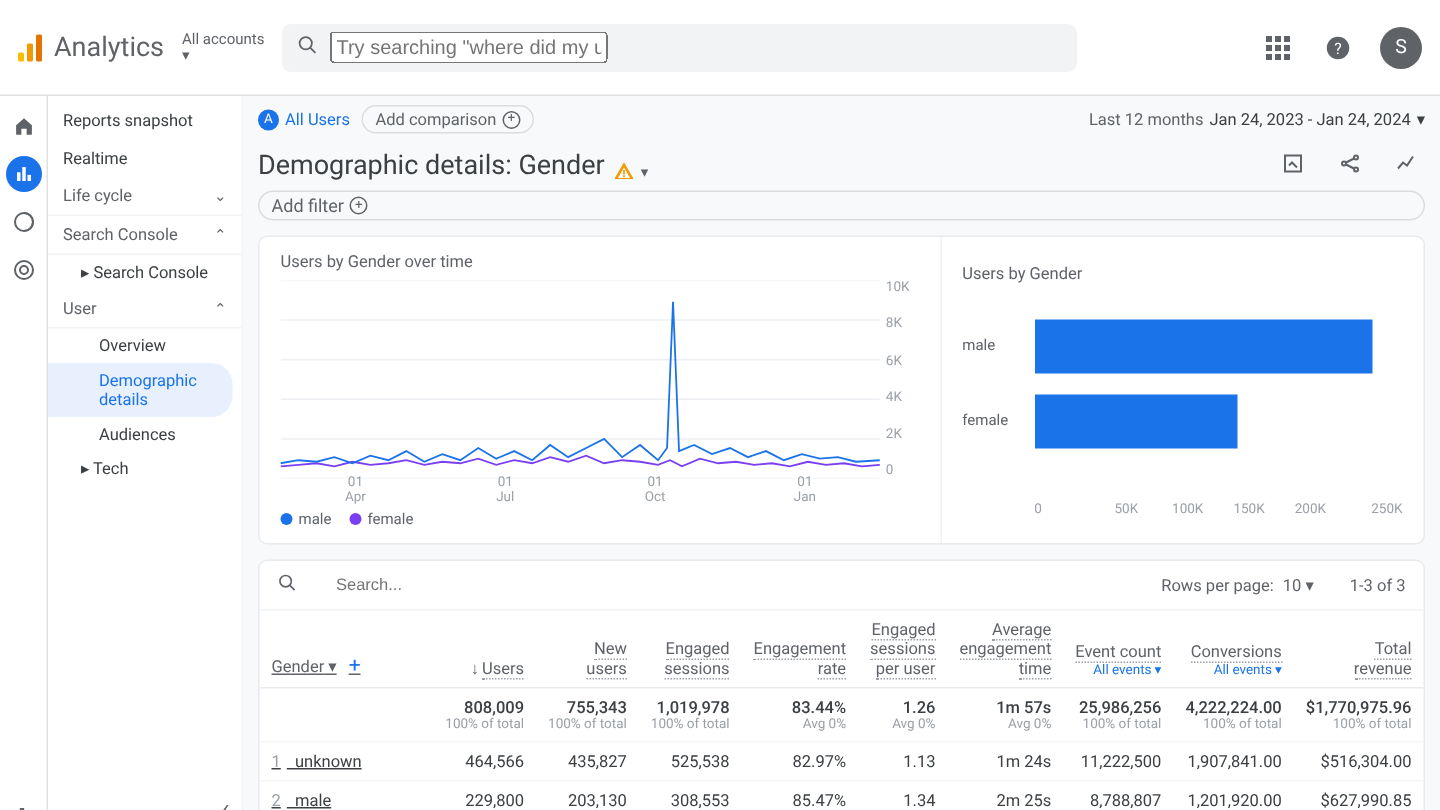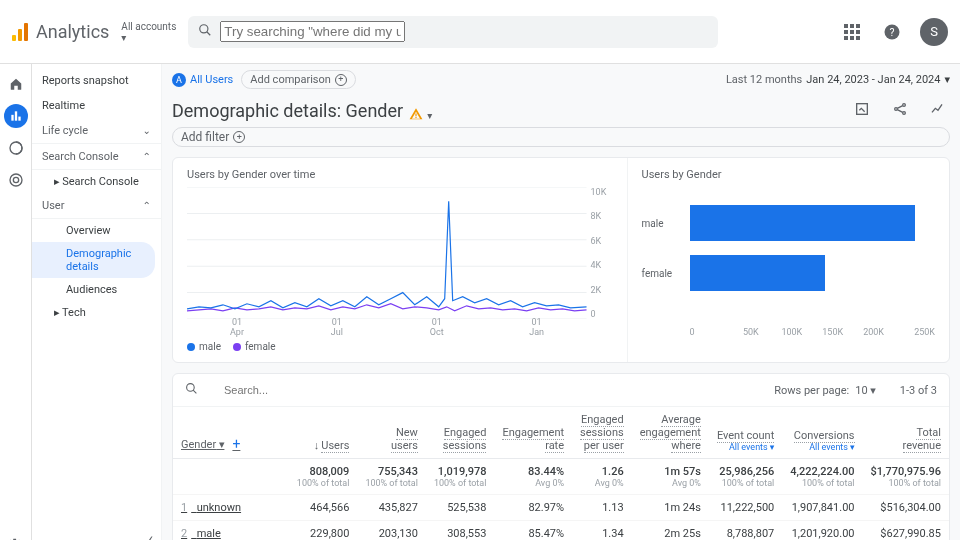--- a/index.html
+++ b/index.html
@@ -43,21 +43,21 @@
   .chip-outline .plus { width:12px; height:12px; border-radius:50%; border:1px solid #5f6368; display:flex; align-items:center; justify-content:center; font-size:9px; line-height:1; }
   .date-range { margin-left:auto; font-size:11px; color:#3c4043; display:flex; align-items:center; gap:4px; }
   .date-range .lbl { color:#5f6368; }
   .title-row { display:flex; align-items:flex-end; margin-top:8px; }
   .title { font-size:18px; color:#3c4043; }
   .warn { width:14px; height:14px; margin-left:6px; }
   .title-row .drop { margin-left:4px; color:#5f6368; font-size:10px; cursor:pointer; }
   .title-actions { margin-left:auto; display:flex; gap:14px; color:#5f6368; }
   .filter-chip { margin-top:6px; }
 
-  .card { background:#fff; border:1px solid #e8eaed; border-radius:6px; margin-top:10px; }
+  .card { background:#fff; border:1px solid #e8eaed; border-radius:6px; margin-top:10px;align-items:center; }
   .charts { display:flex; }
   .chart-col { padding:10px 14px; }
   .chart-col.left { flex:1.45; border-right:1px solid #f1f3f4; }
   .chart-col.right { flex:1; }
   .chart-title { font-size:11px; color:#5f6368; margin-bottom:6px; }
   .line-chart { position:relative; height:150px; }
   .line-chart .y-ticks { position:absolute; right:0; top:0; bottom:18px; width:22px; display:flex; flex-direction:column; justify-content:space-between; text-align:left; font-size:9px; color:#9aa0a6; }
   .line-chart svg { position:absolute; left:0; top:0; right:26px; bottom:18px; width:calc(100% - 26px); height:calc(100% - 18px); }
   .line-chart .x-ticks { position:absolute; left:0; right:26px; bottom:0; display:flex; font-size:9px; color:#9aa0a6; }
   .line-chart .x-ticks div { flex:1; text-align:center; }
@@ -349,21 +349,21 @@
             <th><span class="sort-arrow">↓</span><span class="u">Users</span></th>
             <th><span class="u" style="white-space:pre-line">New
 users</span></th>
             <th><span class="u" style="white-space:pre-line">Engaged
 sessions</span></th>
             <th><span class="u" style="white-space:pre-line">Engagement
 rate</span></th>
             <th><span class="u" style="white-space:pre-line">Engaged
 sessions per user</span></th>
             <th><span class="u" style="white-space:pre-line">Average
-engagement where</span></th>
+engagement time</span></th>
             <th><span class="u">Event count</span><div class="sub"><span>All events</span> ▾</div></th>
             <th><span class="u">Conversions</span><div class="sub"><span>All events</span> ▾</div></th>
             <th><span class="u" style="white-space:pre-line">Total
 revenue</span></th>
           </tr>
         </thead>
         <tbody>
           <tr class="totals">
             <td class="dim"></td>
             <td><span>808,009</span><span class="pct">100% of total</span></td>

